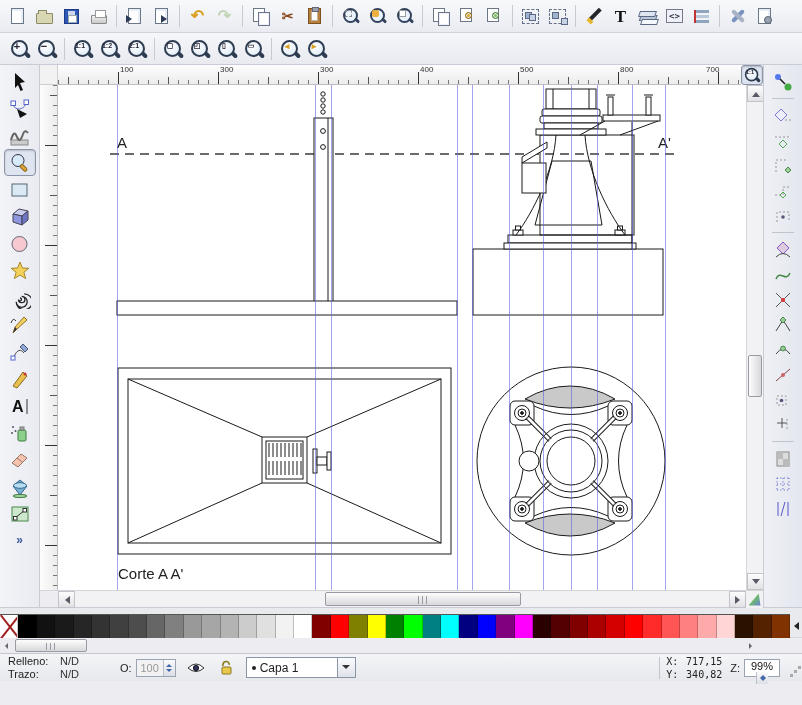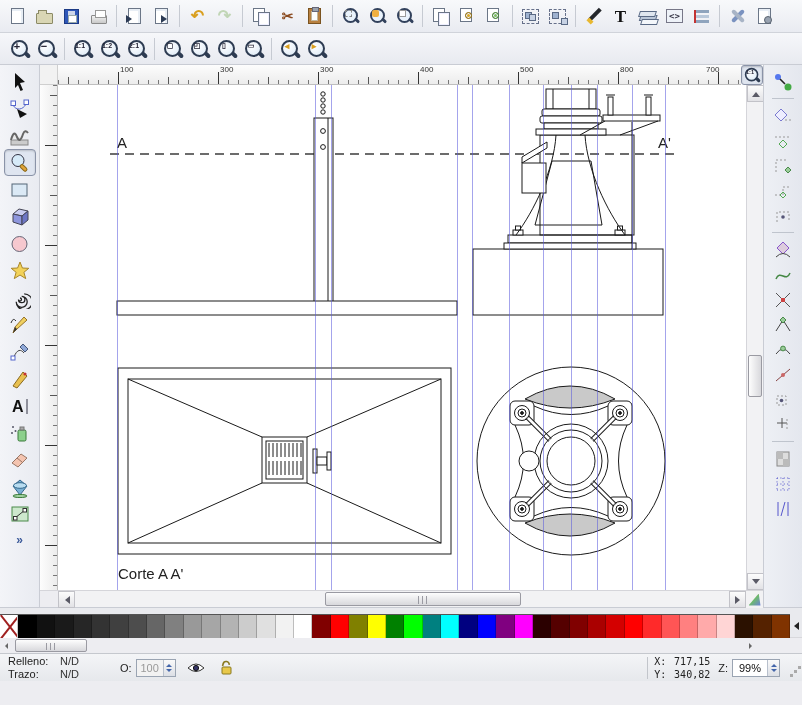--- a/index.html
+++ b/index.html
@@ -803,31 +803,40 @@
           <path d="M1,6 Q9,-2 17,6 Q9,13 1,6 Z" fill="#fff" stroke="#333"></path>
           <circle cx="9" cy="6" r="2.6" fill="#336" stroke="#111"></circle>
         </svg>
     </div>
     <div class="sb-icon">
       <svg width="14" height="15">
           <path d="M4,7 V5 a3,3 0 0,1 6,-1" fill="none" stroke="#8a7a20" stroke-width="1.6" transform="rotate(18 7 5)"></path>
           <rect x="3" y="7" width="9" height="7" rx="1" fill="#e8c84a" stroke="#8a7a20"></rect>
         </svg>
     </div>
+    <div class="layer-combo">
+      <div class="combo-box">
+        <span class="layer-dot"></span>
+        <span>Capa 1</span>
+      </div>
+      <div class="combo-btn">
+          <span class="tri tri-down" style="border-width:4px; border-top-color:#333;"></span>
+        </div>
+    </div>
     <div class="status-msg"></div>
     <div class="sb-sep"></div>
     <div class="coords">
       <span>X:</span>
       <span class="cv">717,15</span>
       <span>Y:</span>
       <span class="cv">340,82</span>
     </div>
     <div class="zoombox">
       <span style="margin-right:4px;">Z:</span>
-      <div class="spinbox" style="background:#fff;">
+      <div class="spinbox" style="background:#fff;flex-direction:column;">
         <span class="spin-val z-val">99%</span>
         <span class="spin-btns">
             <span class="tri t-up" style="border-width:3px;"></span>
             <span class="tri t-down" style="border-width:3px;"></span>
           </span>
       </div>
     </div>
     <div class="grip"></div>
   </div>
 

